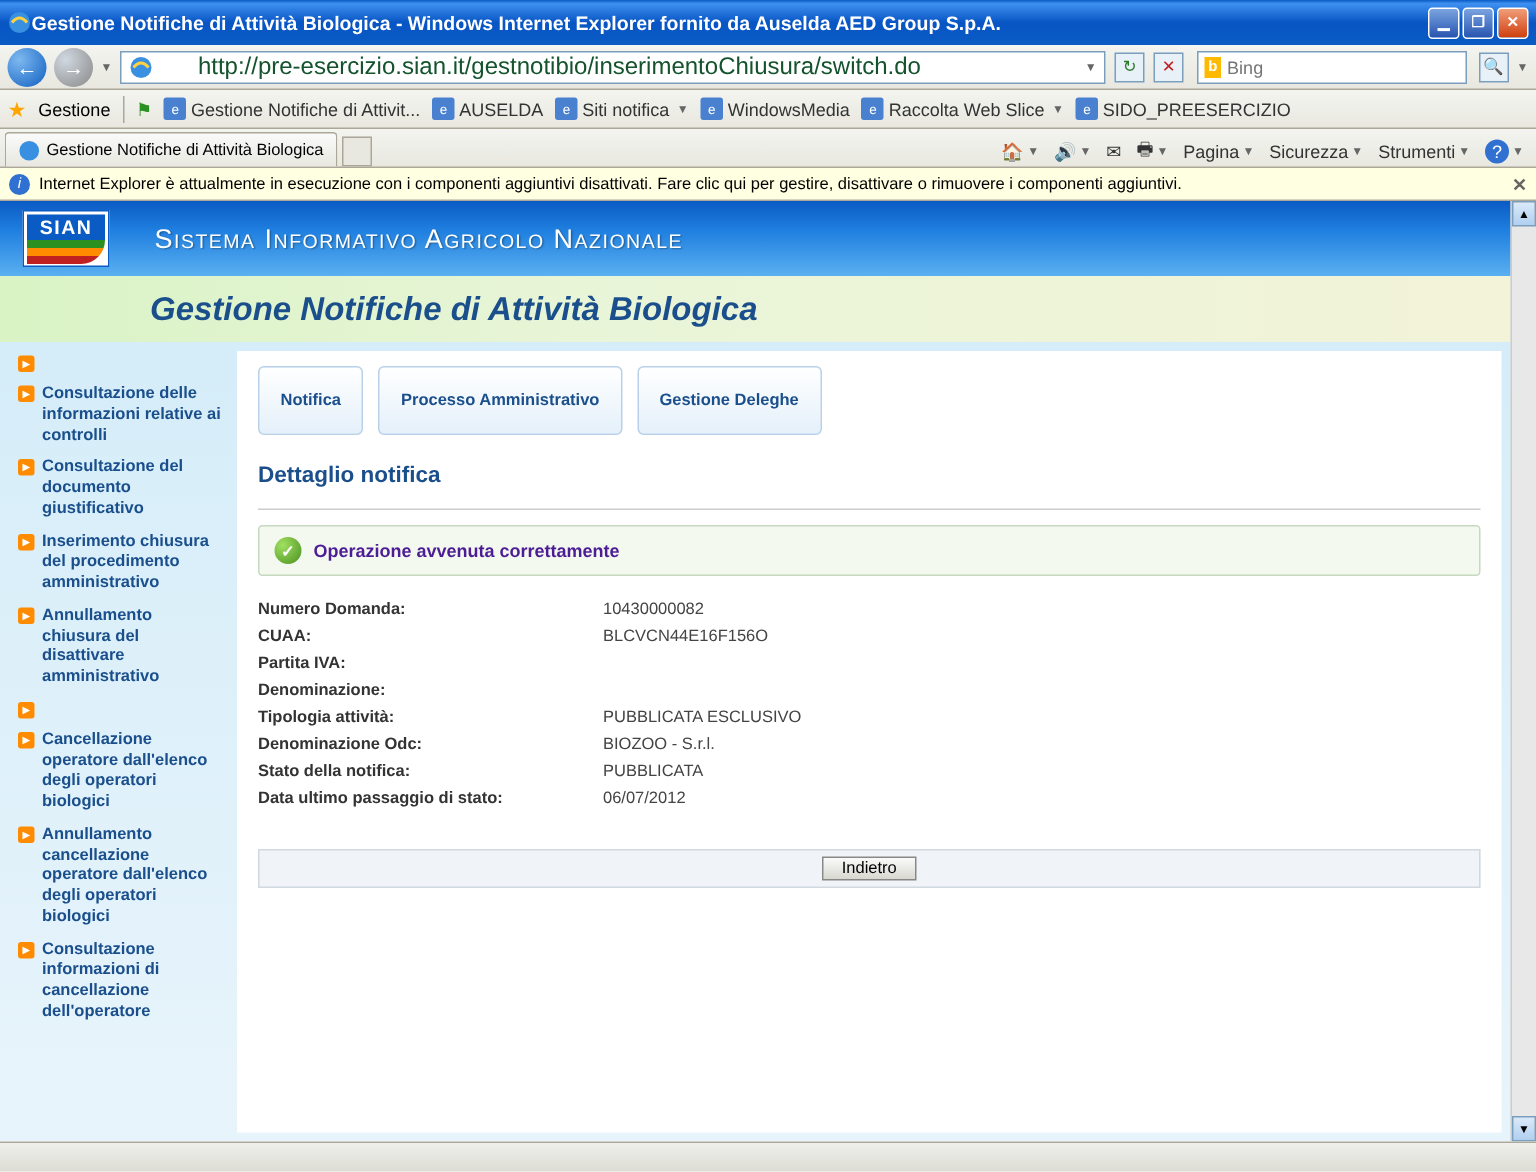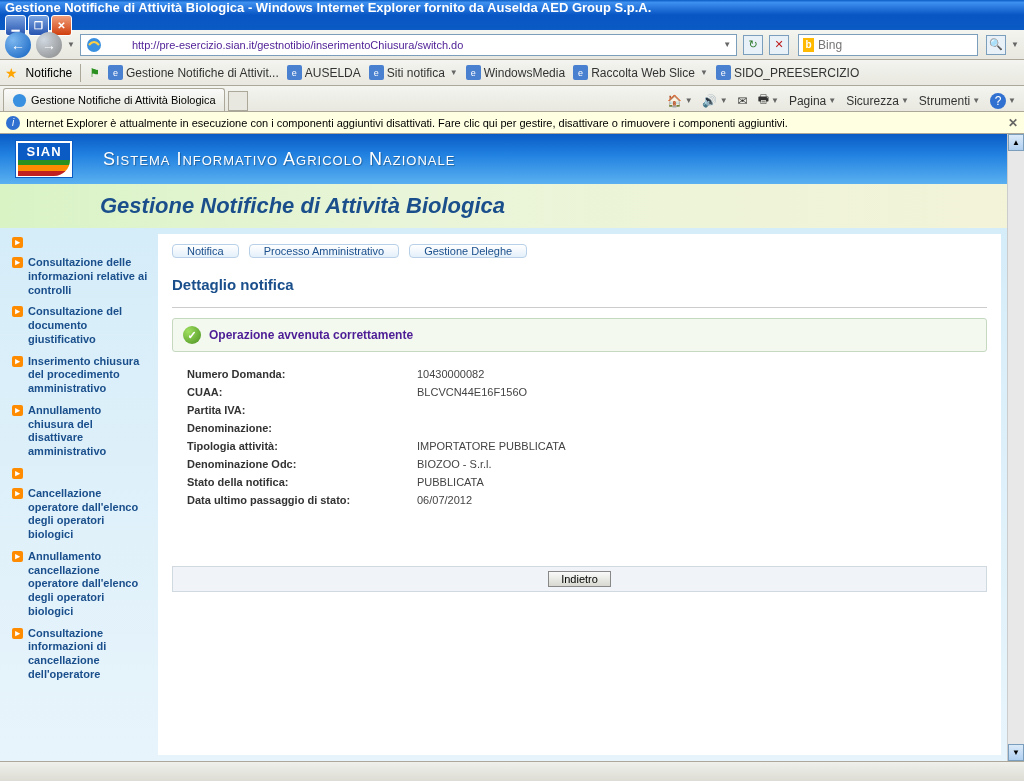--- a/index.html
+++ b/index.html
@@ -8,25 +8,25 @@
   font-size: 11px;
   width: 1024px;
   height: 781px;
   overflow: hidden;
   background: #ece9d8;
 }
 .titlebar {
   height: 30px;
   background: linear-gradient(to bottom, #0a5bc4 0%, #3e90f0 8%, #0855c4 50%, #0a5bc4 100%);
   display: flex;
+  align-items: center;
   padding: 0 5px;
   color: white;
   font-weight: bold;
   font-size: 13px;
-  flex-direction: column;
 }
 .titlebar .title-text { flex: 1; }
 .titlebar .win-btns { display: flex; gap: 2px; }
 .titlebar .win-btn {
   width: 21px; height: 21px;
   border: 1px solid #fff;
   border-radius: 3px;
   display: flex;
   align-items: center;
   justify-content: center;
@@ -58,21 +58,21 @@
   flex: 1;
   height: 22px;
   border: 1px solid #7b9ebd;
   background: white;
   padding: 0 5px;
   display:flex;
   align-items:center;
   gap:4px;
 }
 .url-input .page-ico { width:16px; height:16px; }
-.url-input .url-text { flex:1; color:#4c1d95; font-size:11px;padding-left:26px; }
+.url-input .url-text { flex:1; color:#14532d; font-size:16px;padding-left:26px; }
 .url-btn { width:20px; height:20px; display:flex; align-items:center; justify-content:center; border:1px solid #7b9ebd; background:#e8f0f8; margin-left:1px;}
 .search-box {
   width: 180px; height:22px;
   border:1px solid #7b9ebd;
   background:white;
   display:flex;
   align-items:center;
   padding:0 4px;
   margin-left:4px;
 }
@@ -249,24 +249,24 @@
   padding:10px 14px;
 }
 .content-tabs {
   display:flex;
   gap:10px;
   margin-bottom:18px;
 }
 .content-tab {
   border:1px solid #b8d0e8;
   border-radius:4px;
-  padding:0 14px;
+  padding:16px 14px;
   background:linear-gradient(to bottom,#ffffff,#e4f0fa);
   font-size:11px;
-  font-weight:normal;
+  font-weight:bold;
   color:#1a4f8c;
 }
 .page-h1 {
   color:#1a4f8c;
   font-size:15px;
   font-weight:bold;
   margin-bottom:14px;
 }
 .hr { height:1px; background:#ccc; margin-bottom:10px;}
 .msgbox {
@@ -278,26 +278,26 @@
   align-items:center;
   gap:8px;
   margin-bottom:16px;
 }
 .msgbox .ok-ico {
   width:18px;height:18px;border-radius:50%;
   background:radial-gradient(circle at 30% 30%,#a0e060,#4a9020);
   color:white;display:flex;align-items:center;justify-content:center;font-size:11px;font-weight:bold;
 }
 .msgbox .msg-text { color:#4c1d95; font-weight:bold; font-size:12px;}
-.details { margin-left:15px; }
+.details { margin-left:0; }
 .details .row { display:flex; margin-bottom:6px; font-size:11px; }
 .details .label { width:230px; font-weight:bold; color:#333;}
 .details .value { color:#444; }
 .btn-bar {
-  margin-top:60px;
+  margin-top:28px;
   background:#f0f4f8;
   border:1px solid #d0d8e0;
   padding:4px;
   text-align:center;
 }
 .btn {
   display:inline-block;
   border:1px solid #888;
   background:linear-gradient(to bottom,#fafafa,#d8d8d0);
   padding:1px 12px;
@@ -350,21 +350,21 @@
     <input placeholder="Bing" style="">
   </div>
   <div class="search-go">
       <span style="color:#2a5aa0;">🔍</span>
     </div>
   <span class="nav-drop">▼</span>
 </div>
 
 <div class="favbar">
   <span class="star">★</span>
-  <span>Notifiche</span>
+  <span>Gestione</span>
   <span class="sep"></span>
   <span class="fitem">
       <span style="color:#2a9020;">⚑</span>
     </span>
   <span class="fitem">
       <span class="fico">e</span>
       <span>Gestione Notifiche di Attivit...</span>
     </span>
   <span class="fitem">
       <span class="fico">e</span>
@@ -506,21 +506,21 @@
           <div class="row">
             <div class="label">Partita IVA:</div>
             <div class="value"></div>
           </div>
           <div class="row">
             <div class="label">Denominazione:</div>
             <div class="value"></div>
           </div>
           <div class="row">
             <div class="label">Tipologia attività:</div>
-            <div class="value">IMPORTATORE PUBBLICATA</div>
+            <div class="value">PUBBLICATA ESCLUSIVO</div>
           </div>
           <div class="row">
             <div class="label">Denominazione Odc:</div>
             <div class="value">BIOZOO - S.r.l.</div>
           </div>
           <div class="row">
             <div class="label">Stato della notifica:</div>
             <div class="value">PUBBLICATA</div>
           </div>
           <div class="row">

